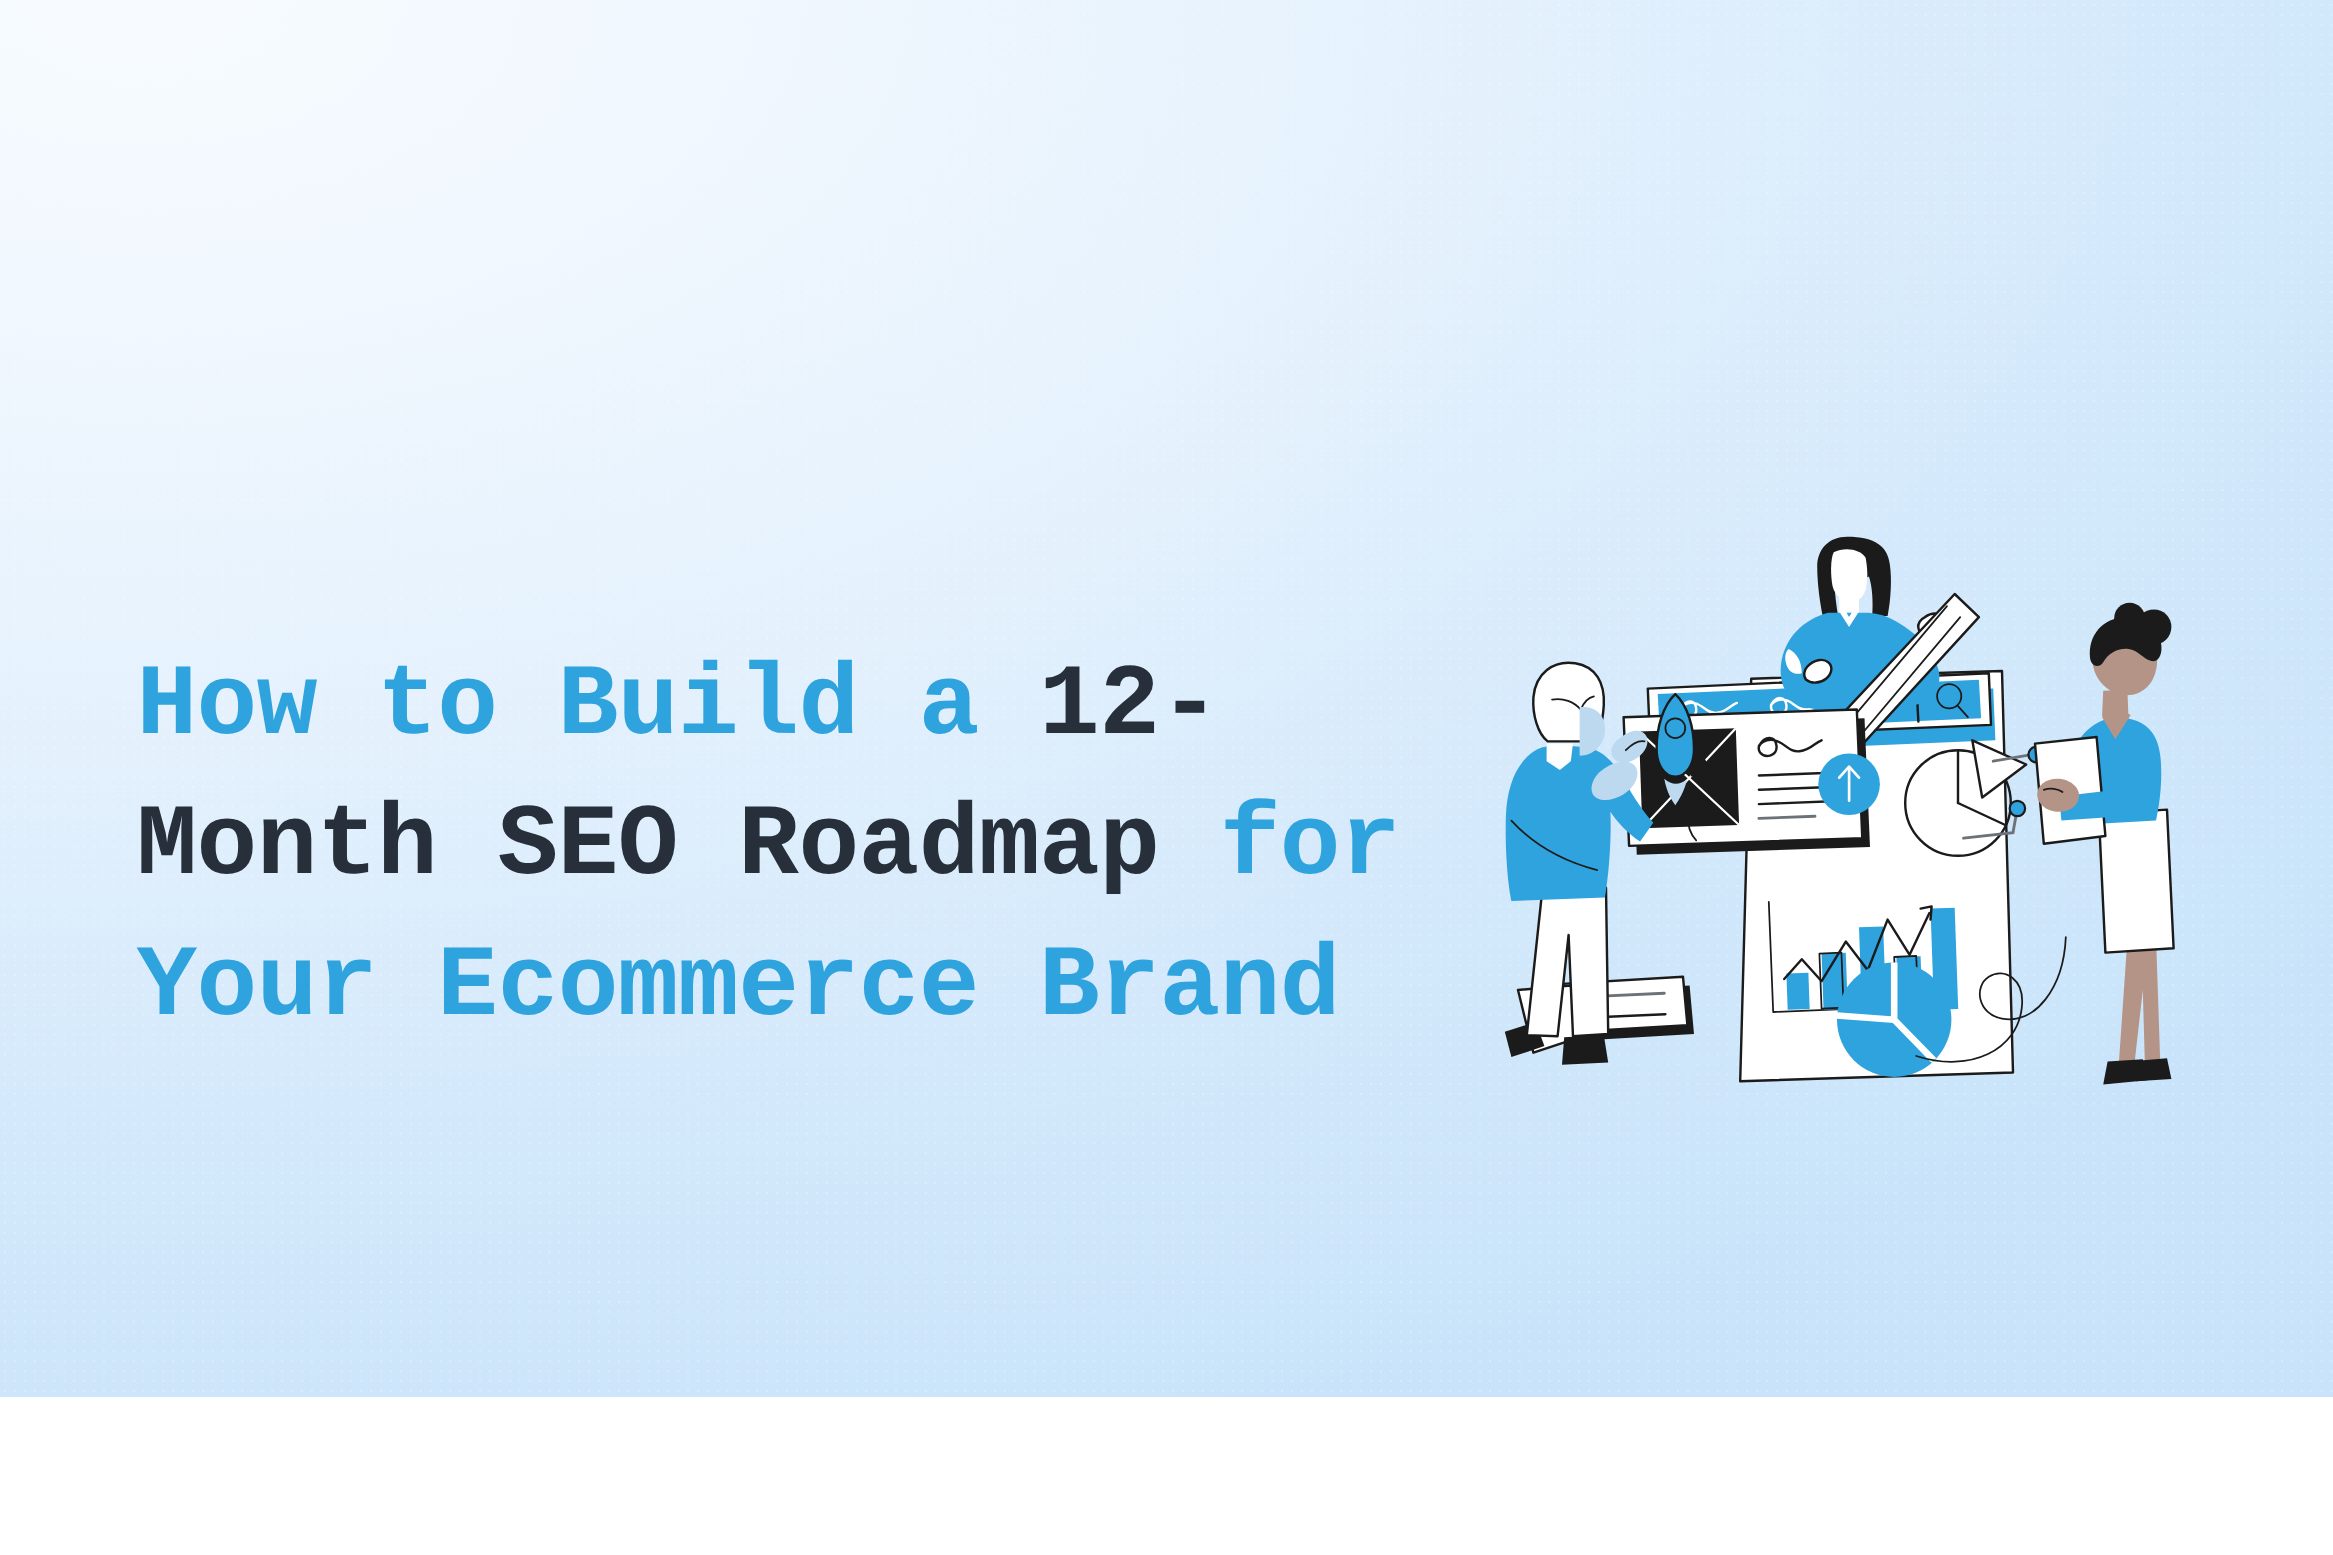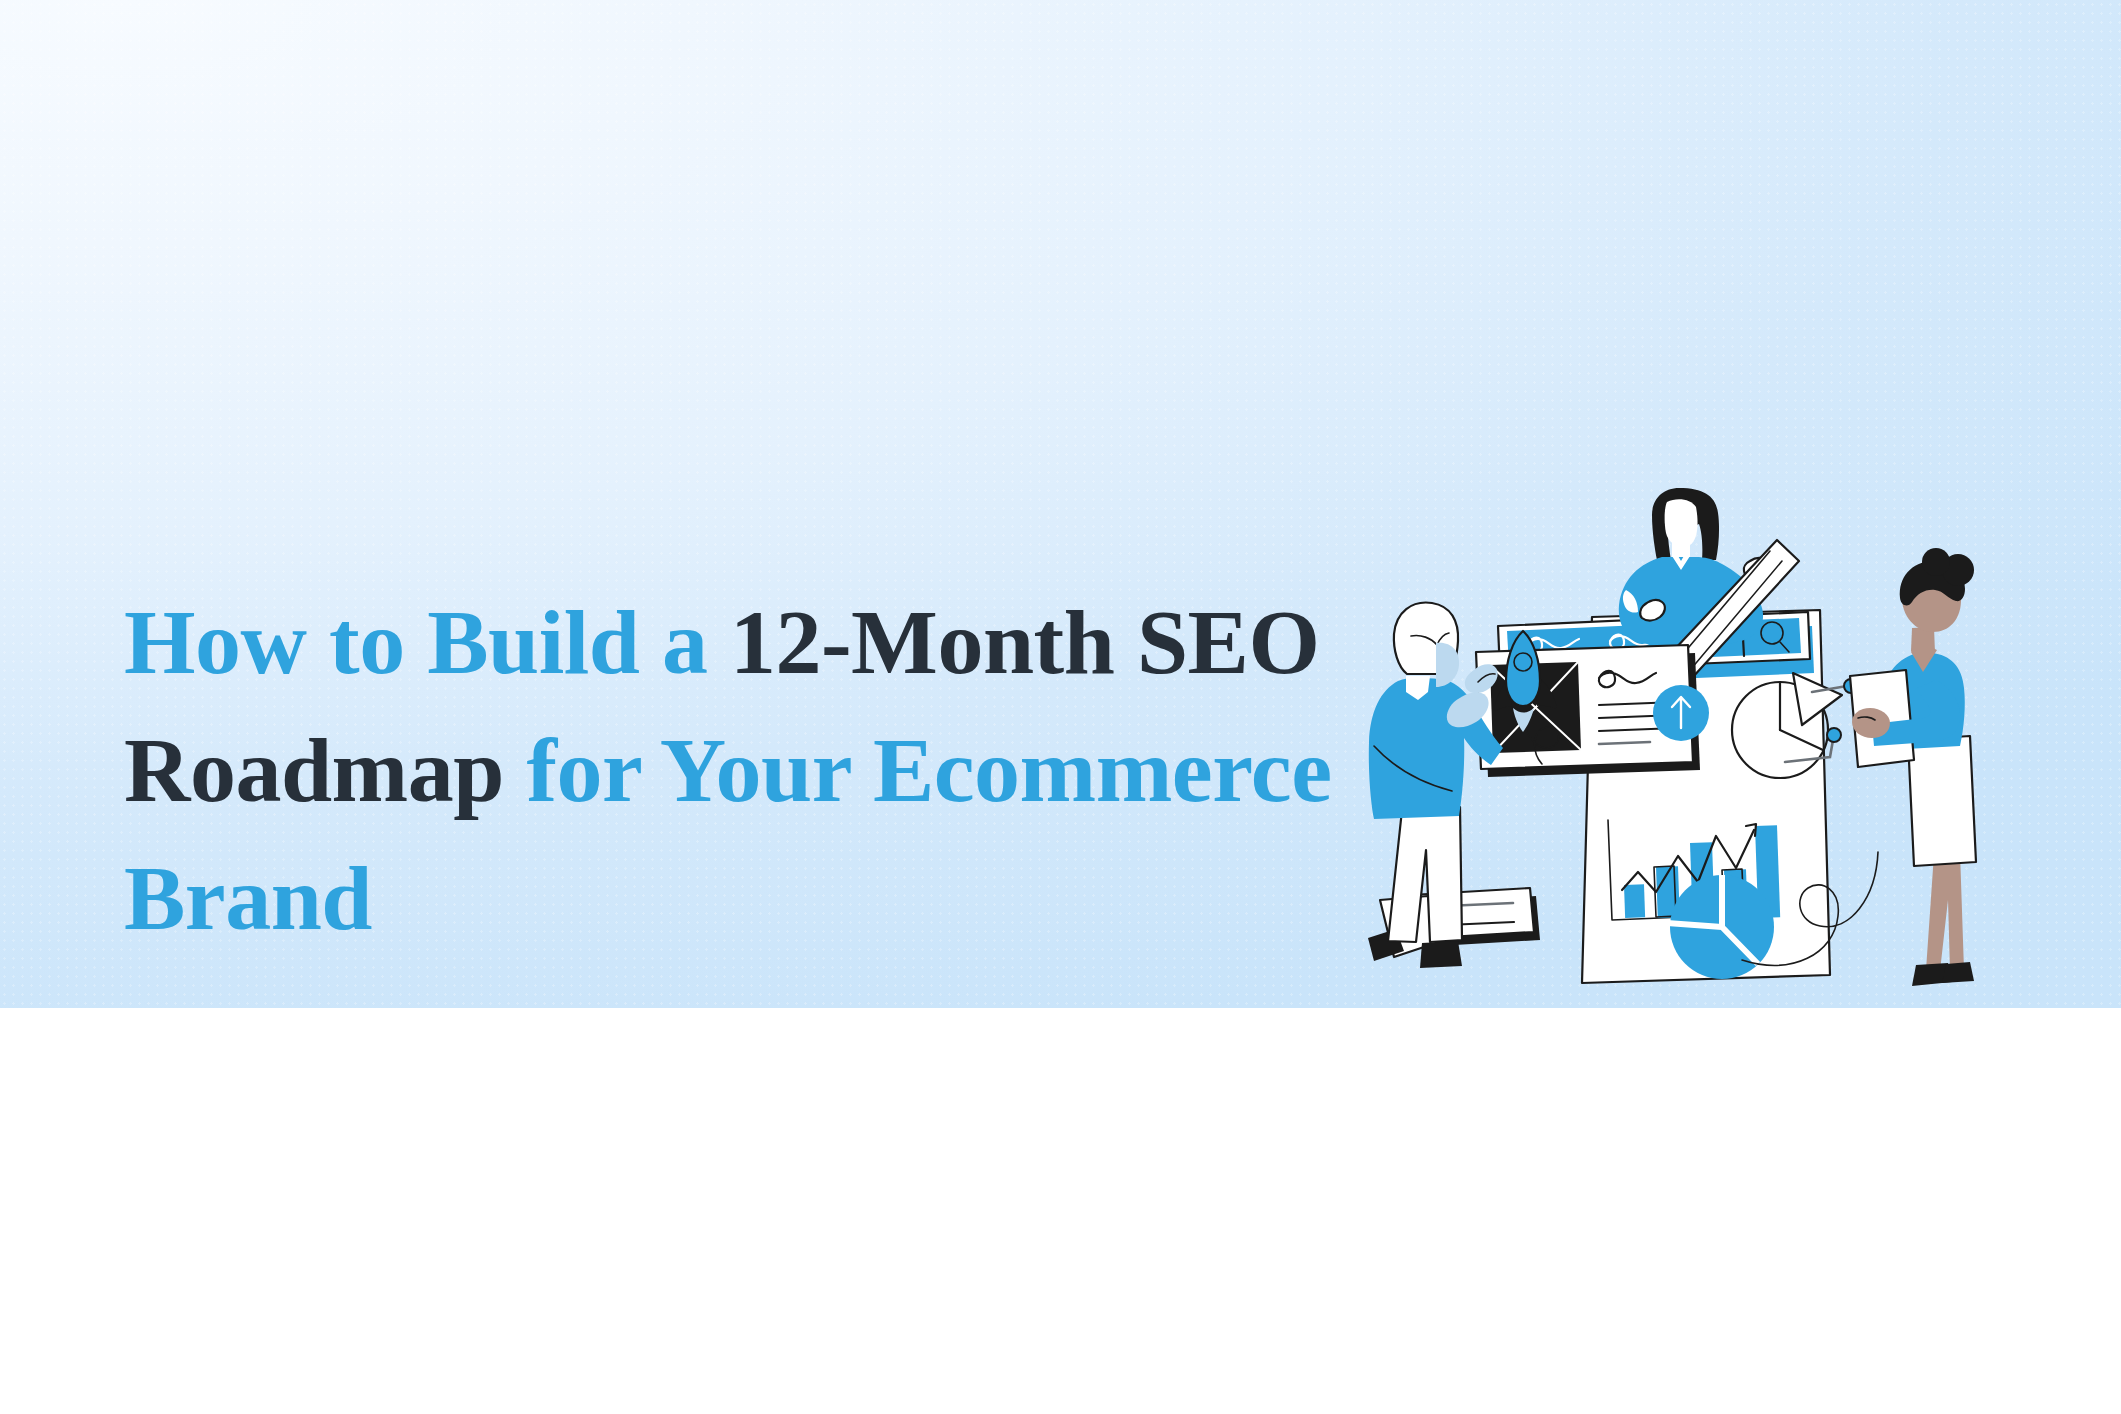--- a/index.html
+++ b/index.html
@@ -3,25 +3,25 @@
 <meta charset="utf-8">
 <style>
   html, body {
     margin: 0;
     padding: 0;
     background: #ffffff;
   }
   #stage {
     position: relative;
     width: 2121px;
-    height: 1008px;
+    height: 1270px;
     overflow: hidden;
     background:
       radial-gradient(120% 110% at 6% 0%, #f7fbff 0%, #f0f7fe 22%, #e4f1fd 48%, #d4e9fb 72%, #c9e4fa 100%);
-    font-family: Liberation Serif, serif;
+    font-family: Liberation Mono, monospace;
   }
   
   #stage::before {
     content: "";
     position: absolute;
     inset: 0;
     background-image:
       radial-gradient(rgba(255,255,255,0.55) 1px, transparent 1.2px);
     background-size: 9px 9px;
     opacity: .45;

